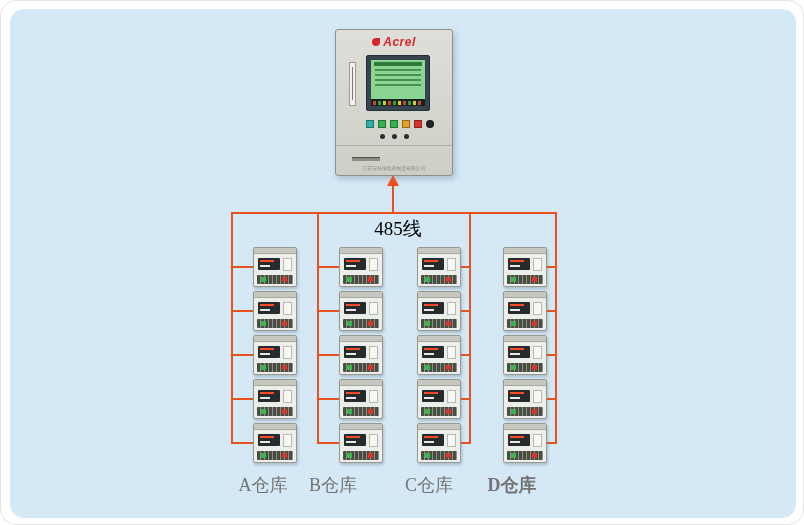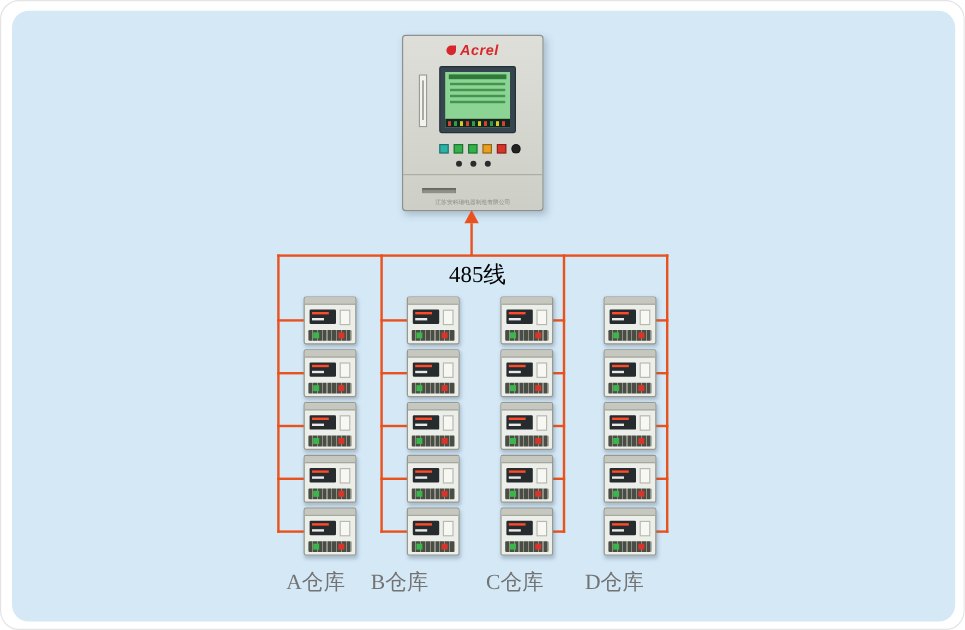--- a/index.html
+++ b/index.html
@@ -334,15 +334,15 @@
         <div class="d-top"></div>
         <div class="d-screen">
           <div class="d-seg1"></div>
           <div class="d-seg2"></div>
         </div>
         <div class="d-tag"></div>
         <div class="d-terms"></div>
         <div class="d-chip-g"></div>
         <div class="d-chip-r"></div>
       </div>
-      <div class="wh-label" style="left: 511px;">D仓库</div>
+      <div class="wh-label" style="left: 511px; font-weight: bold;">D仓库</div>
     </div>
 </div>
 
 </body></html>

